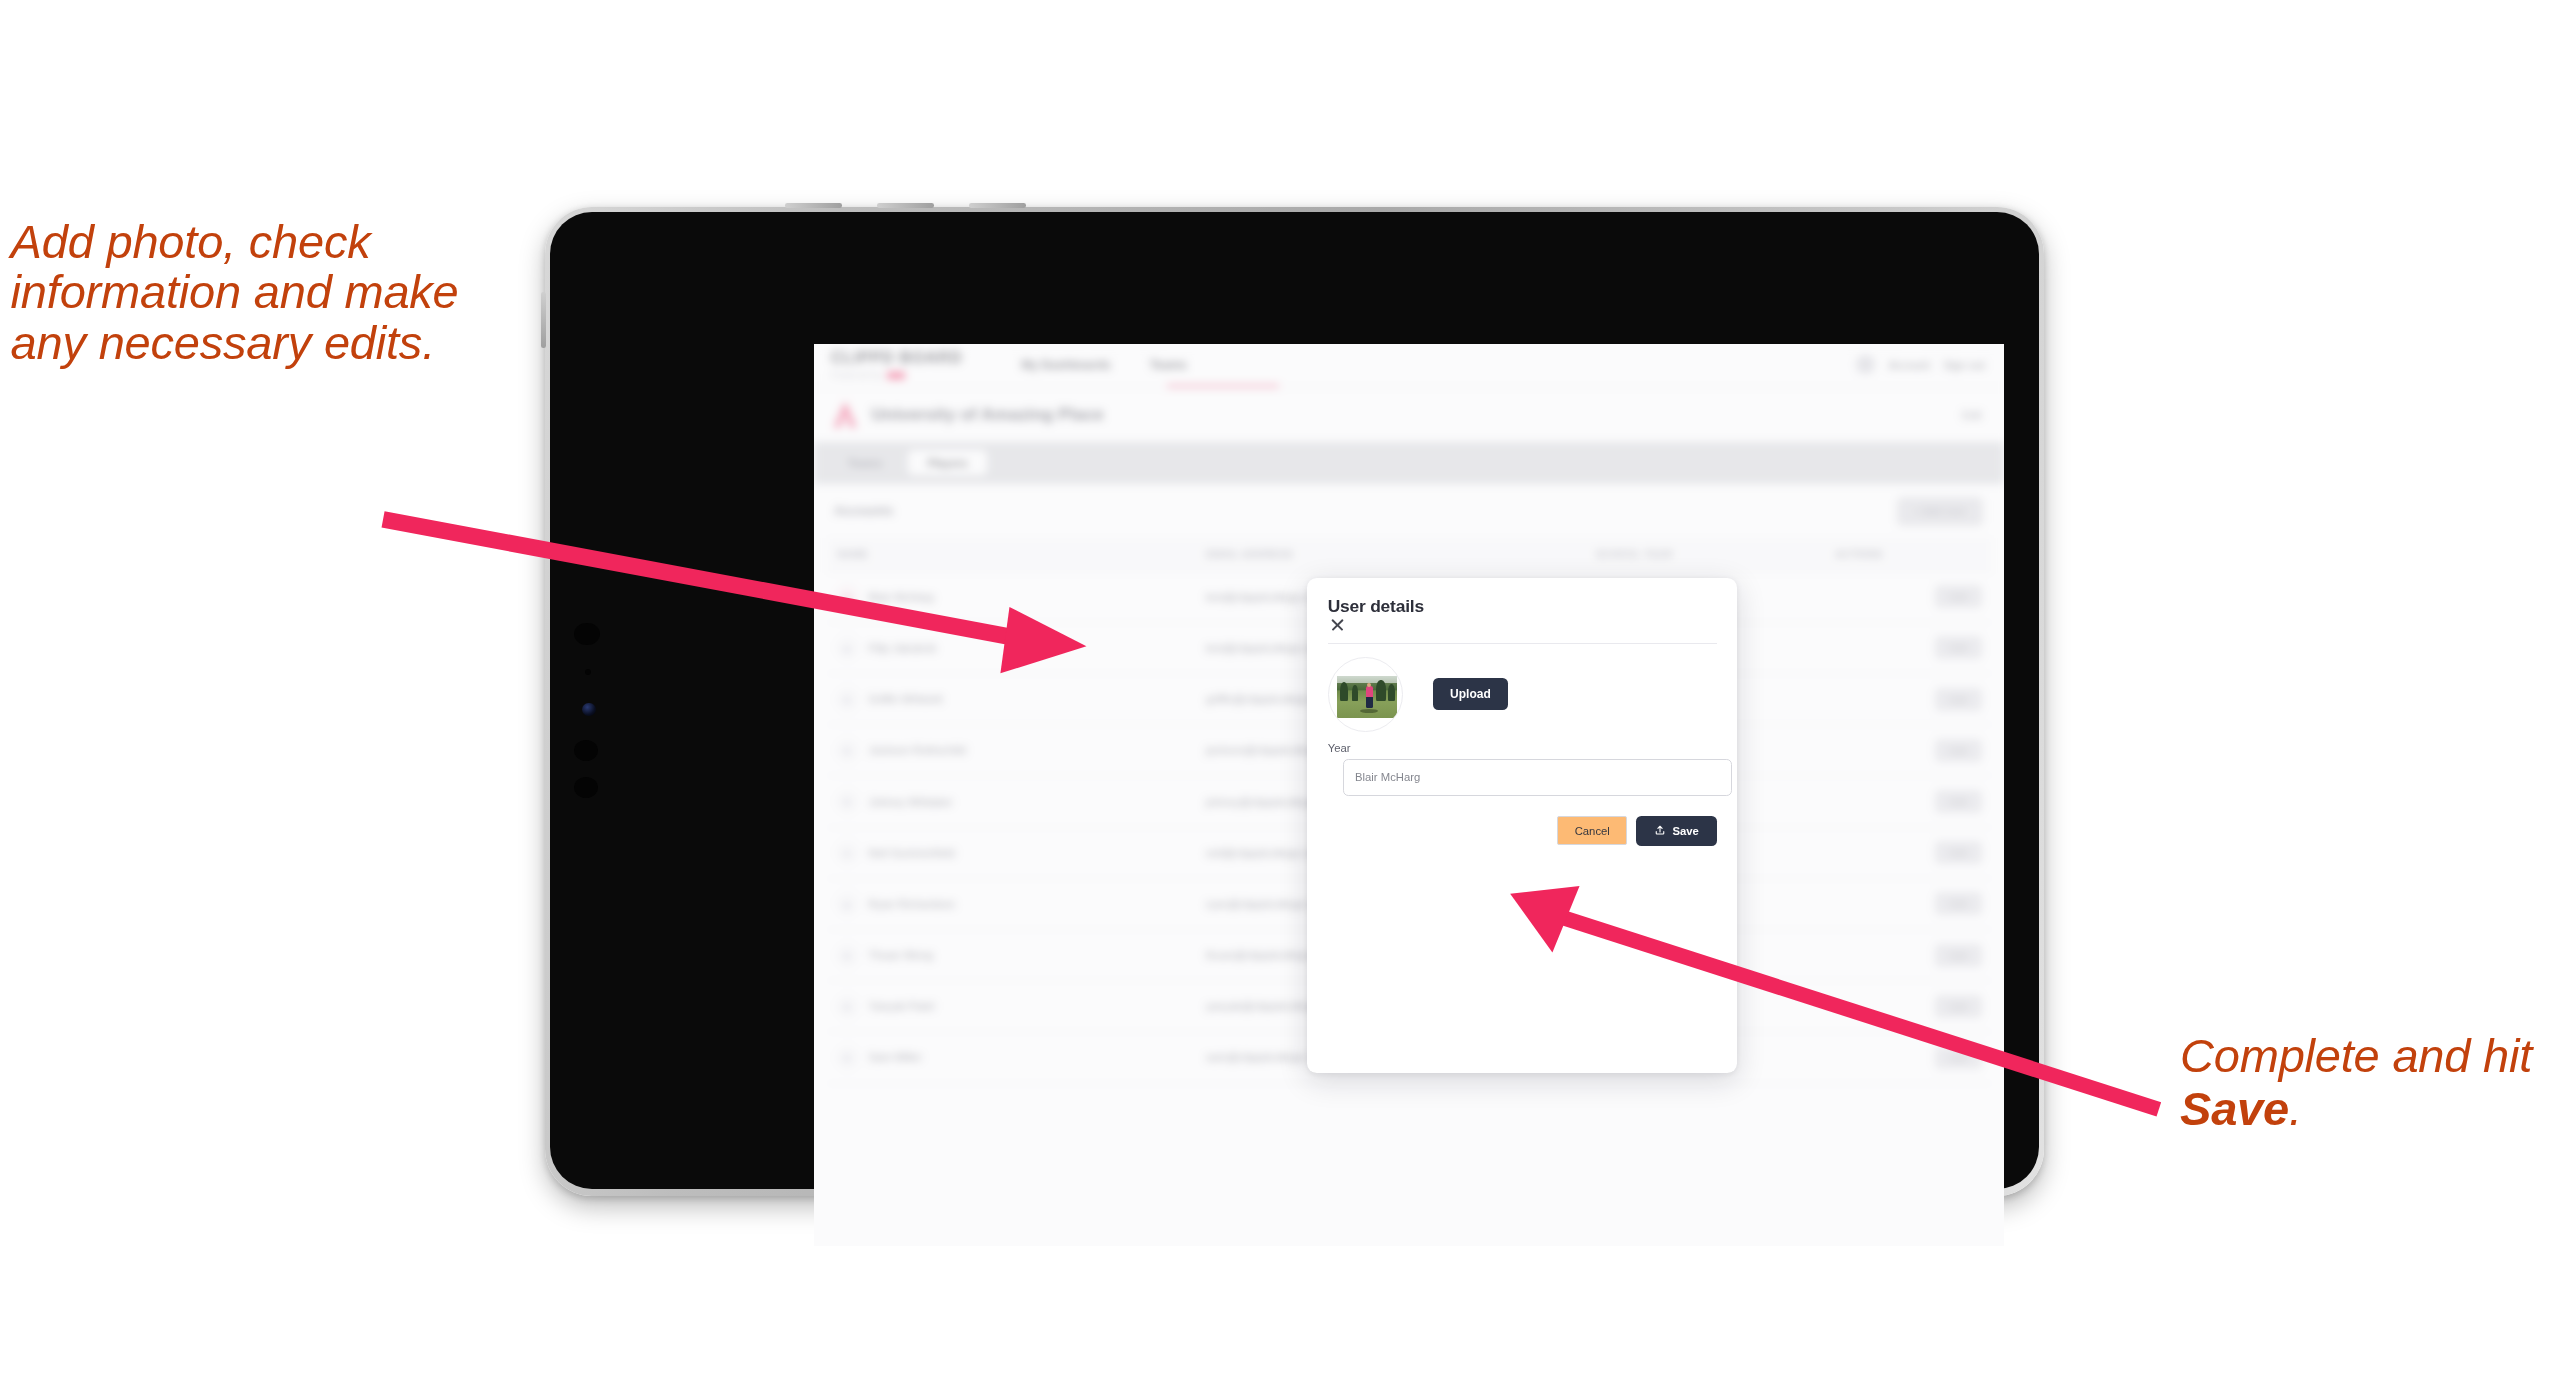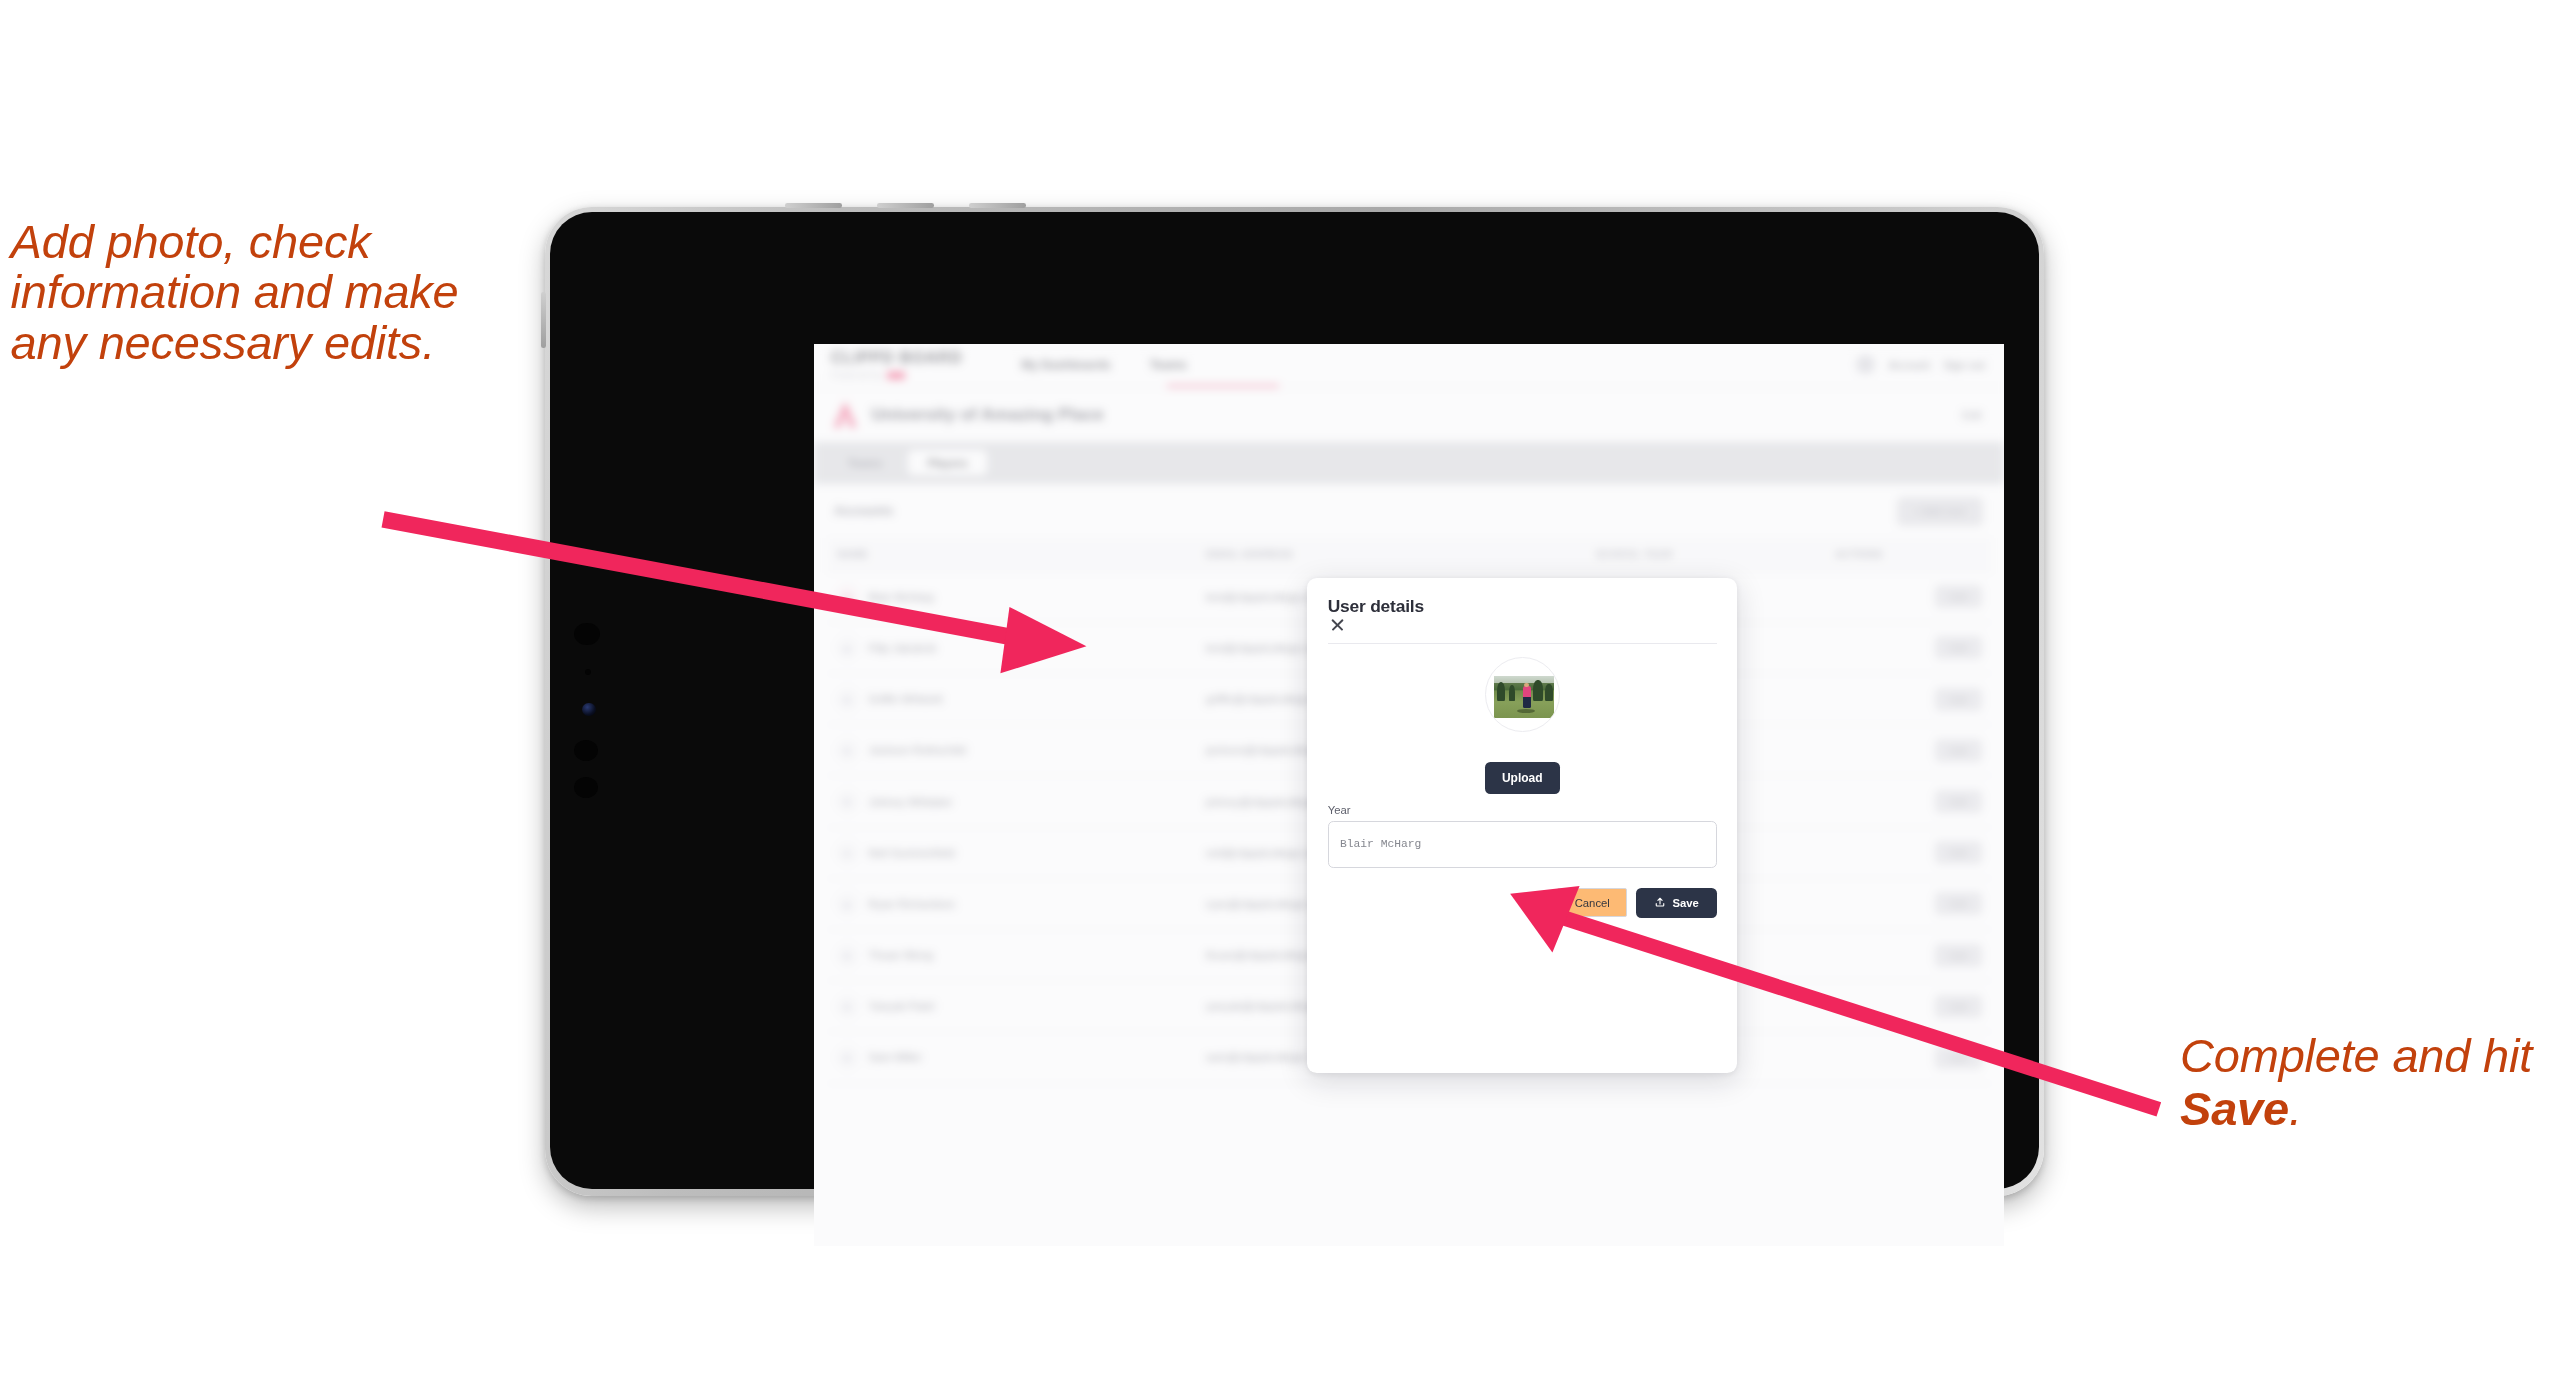--- a/index.html
+++ b/index.html
@@ -259,21 +259,20 @@
   #modal-close::before, #modal-close::after {
     content: ""; position: absolute; left: 2.3px; top: 9px;
     width: 15px; height: 1.5px; background: #44464f; border-radius: 0.8px;
   }
   #modal-close::before { transform: rotate(45deg); }
   #modal-close::after  { transform: rotate(-45deg); }
 
   #avatar-row {
     display: flex; align-items: center; gap: 30px;
     margin-top: 13px;
-    flex-direction: column;
   }
   #avatar-circle {
     width: 75px; height: 75px; border-radius: 50%;
     border: 1.5px solid #ececf0; background: #ffffff;
     position: relative; overflow: hidden; flex: none;
   }
   #avatar-photo {
     position: absolute; left: 8.3px; top: 18px;
     width: 60px; height: 42px;
     background:
@@ -306,27 +305,27 @@
     padding: 9px 17.4px; border-radius: 5.3px;
     font-size: 12px; font-weight: 600; cursor: pointer;
   }
 
   .field-group { margin-top: 10.6px; }
   .field-label {
     display: block;
     font-size: 11.3px; color: #5d5f6b; margin-bottom: 4.5px;
   }
   .field-input {
-    width: 100%; height: 47px;
+    width: 100%; height: 37px;
     border: 0.8px solid #d6d7dd; border-radius: 5.3px;
     background: #ffffff;
     padding: 0 11.3px;
-    font-family: Liberation Mono, monospace;
+    font-family: Liberation Sans, sans-serif;
     font-size: 11.3px; color: #85878f;
-    display: flex; align-items: center;
+    display: flex; align-items: center; margin-left: 15px;
   }
   #school-year-select {
     justify-content: space-between;
     color: #22242e; font-weight: 700;
   }
   #select-icons { display: flex; align-items: center; gap: 9.8px; }
   .sel-icon { width: 11.3px; height: 11.3px; position: relative; cursor: pointer; }
   #clear-icon::before, #clear-icon::after {
     content: ""; position: absolute; left: 0; top: 5.3px;
     width: 11.3px; height: 1.2px; background: #72747e; border-radius: 0.8px;

